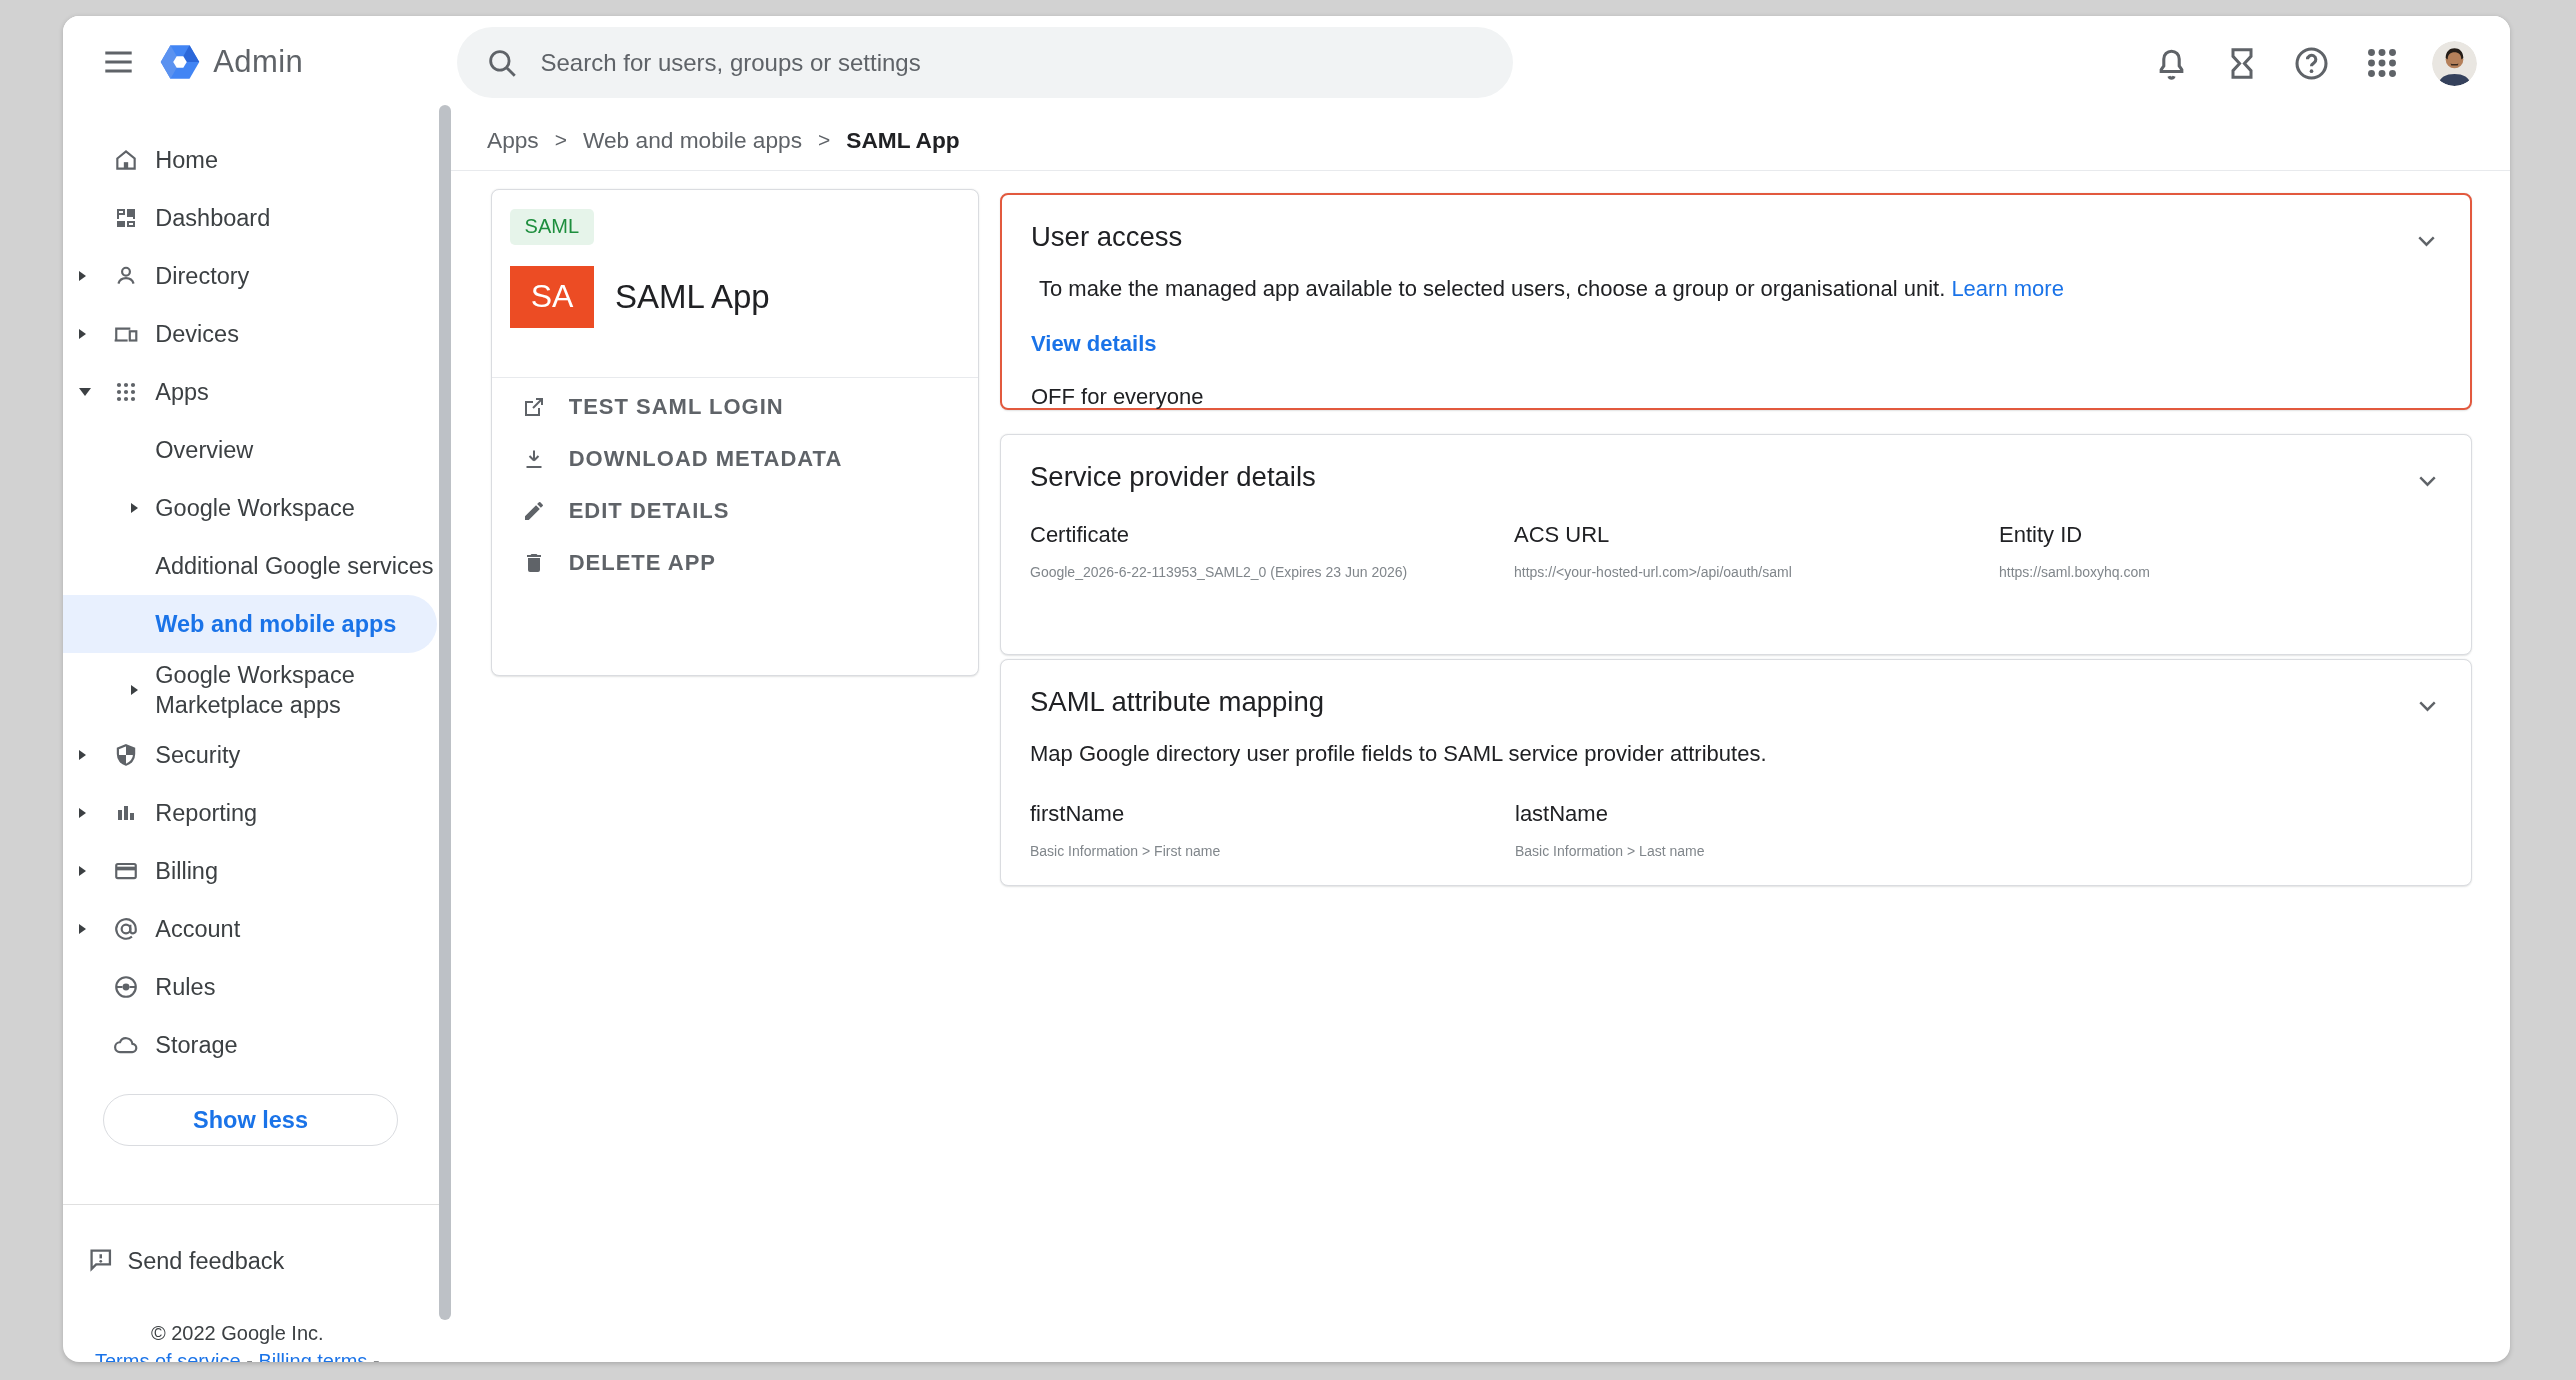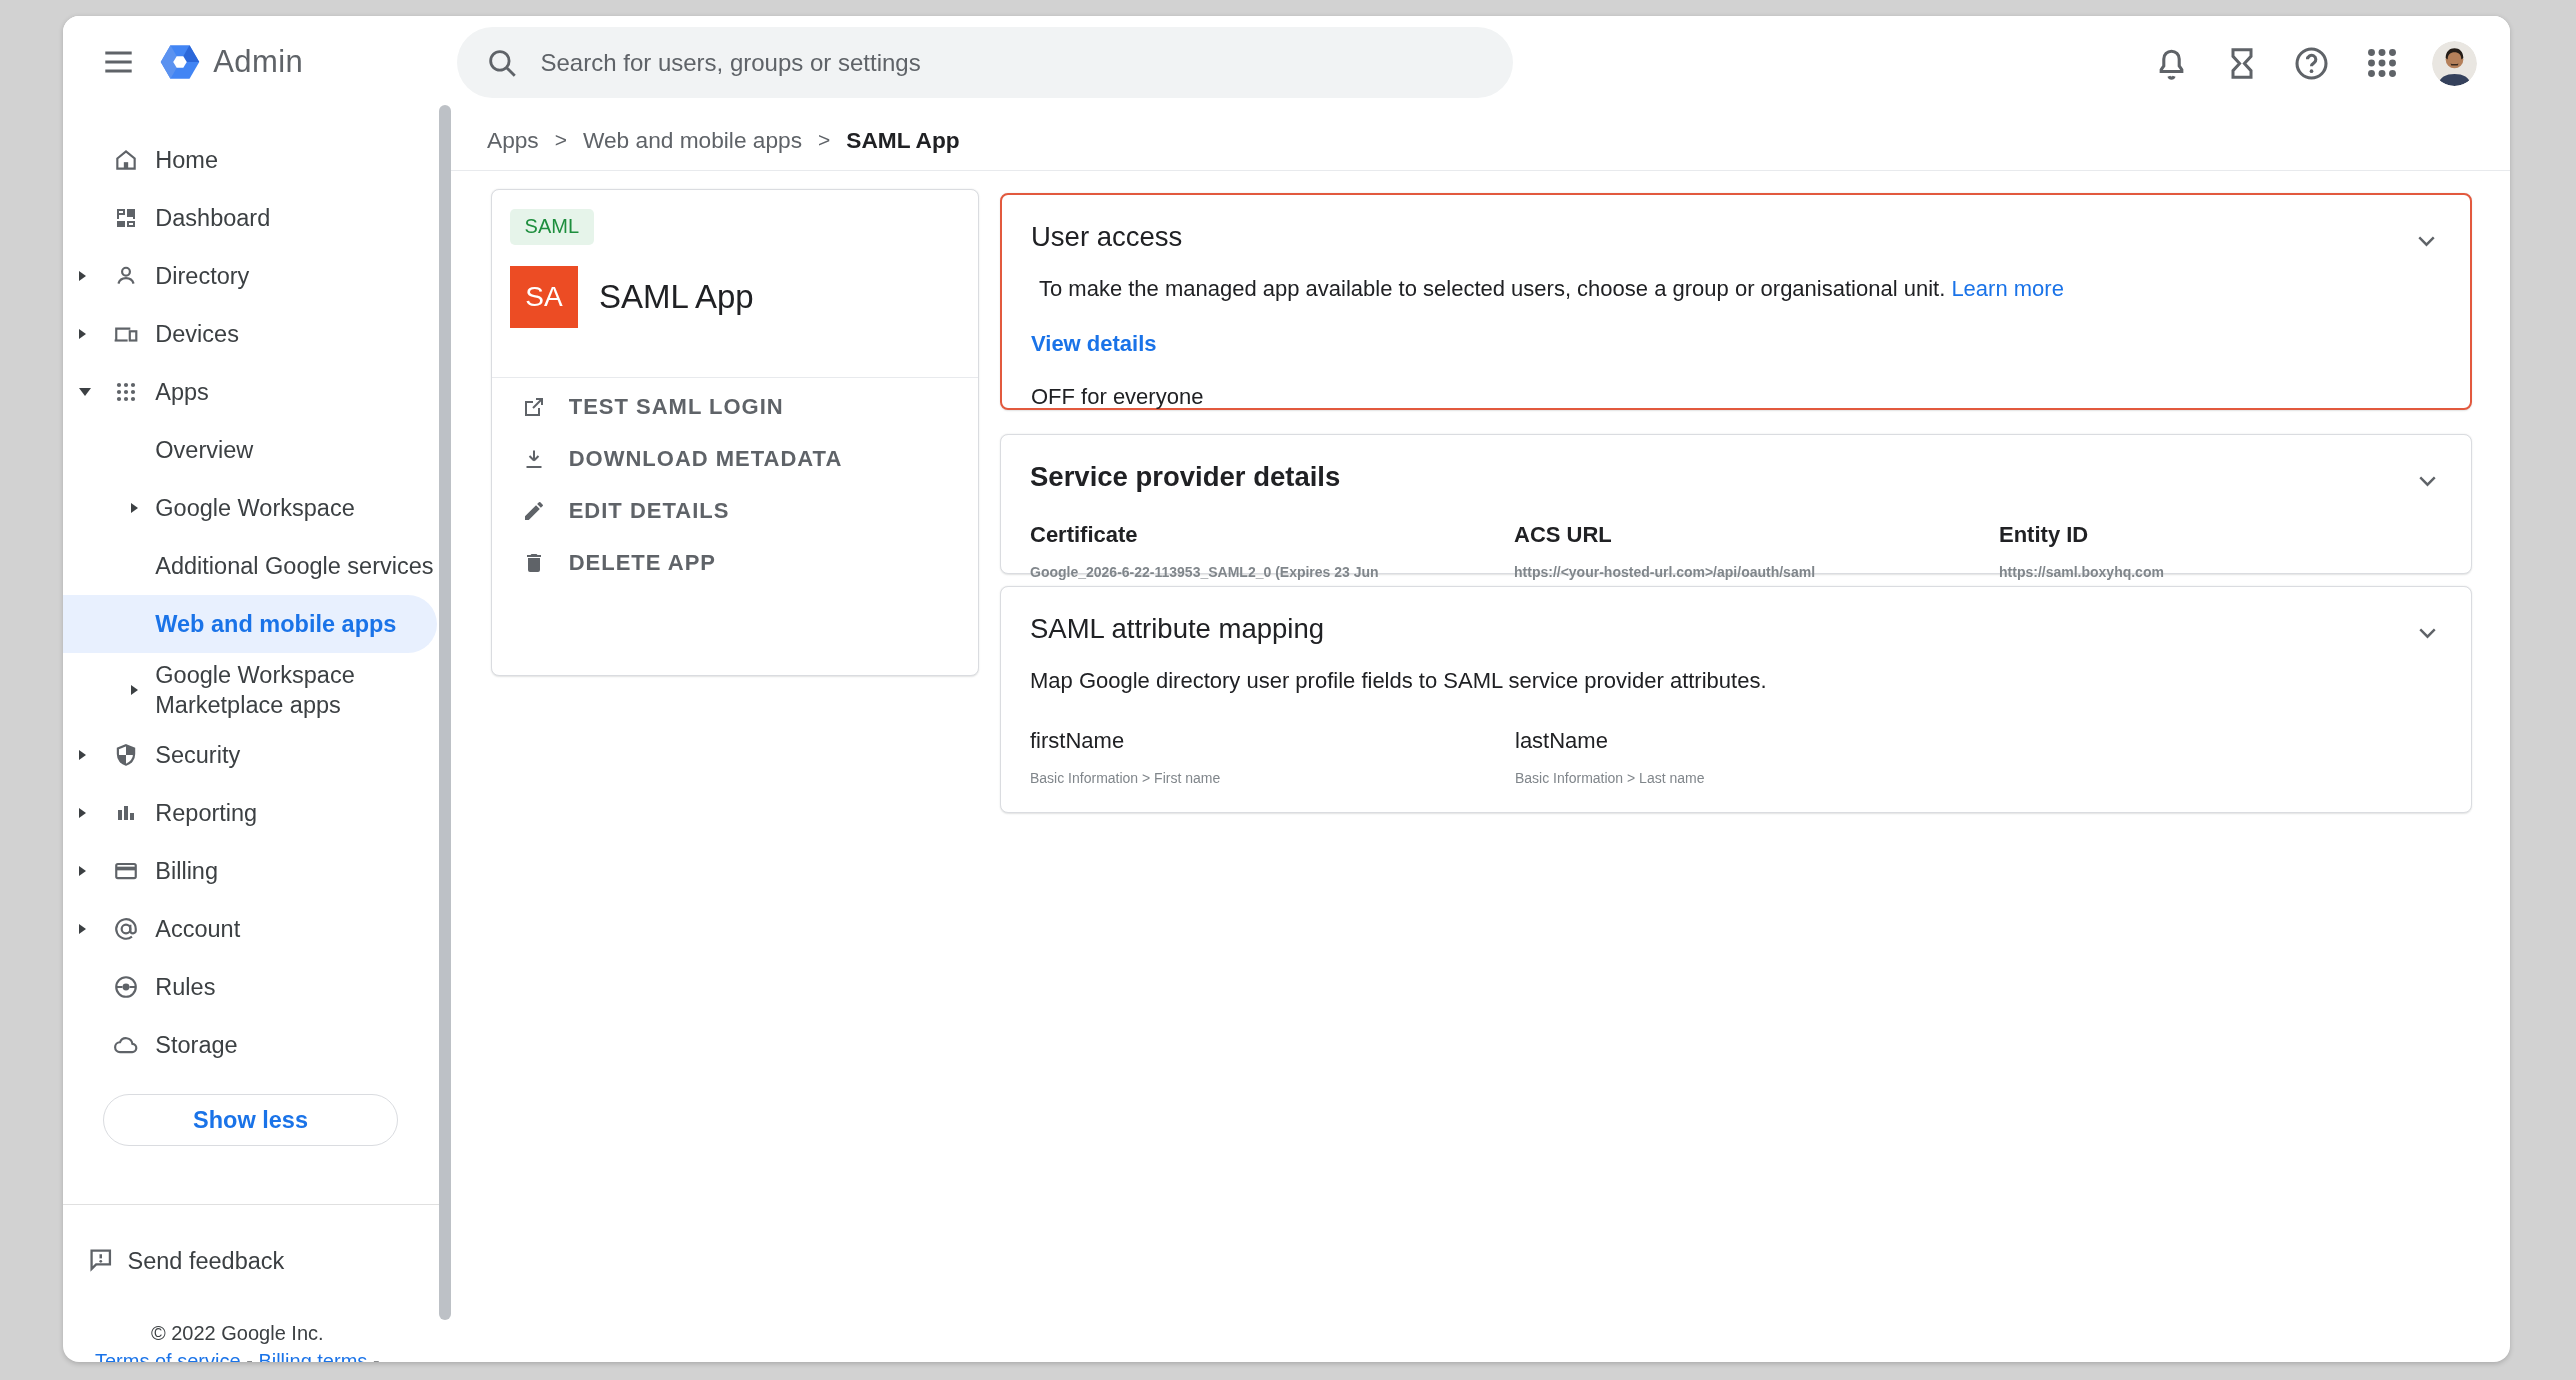--- a/index.html
+++ b/index.html
@@ -61,35 +61,35 @@
   .crumb { cursor:pointer; }
   .crumb-sep { margin:0 16px; color:#5f6368; font-size:21px; }
   .crumb-current { color:#202124; font-weight:bold; }
 
   
   .app-card { position:absolute; left:40px; top:79px; width:488px; height:487px; background:#fff;
               border:0.8px solid #dadce0; border-radius:8px; box-shadow:0 0.8px 1.6px rgba(60,64,67,.15); }
   .saml-badge { display:inline-block; margin:18.6px 0 0 18px; background:#e6f4ea; color:#1e8e3e;
                 font-size:20px; padding:6.5px 14.6px; border-radius:4.9px; }
   .app-row { display:flex; align-items:center; gap:21px; margin:21px 18px 0 18px; }
-  .sa-avatar { width:68px; height:62px; background:#ec4c24; color:#fff; font-size:28px;
+  .sa-avatar { width:84px; height:62px; background:#ec4c24; color:#fff; font-size:32px;
                display:flex; align-items:center; justify-content:center; flex:none; }
   .app-title { font-size:33px; color:#202124; }
   .card-divider { margin-top:49px; border-top:0.8px solid #e8eaed; }
   .card-actions { padding:3.2px 0 0 30px; }
   .card-action { display:flex; align-items:center; gap:22.7px; height:52px; cursor:pointer; }
   .card-action span.lbl { font-size:22px; font-weight:bold; letter-spacing:1px; color:#5f6368; white-space:nowrap; }
 
   
   .panels { position:absolute; left:549px; top:83px; width:1472px; }
   .panel { position:relative; background:#fff; border:0.8px solid #dadce0; border-radius:8px;
            box-shadow:0 0.8px 1.6px rgba(60,64,67,.15); padding:0 32px 0 29px; }
   .panel.highlight { border:2.4px solid #e2593e; }
   .panel-ua { height:217px; margin-bottom:24px; }
-  .panel-sp { height:140px; margin-bottom:12px;font-weight:bold; }
+  .panel-sp { height:221px; margin-bottom:4px; }
   .panel-am { height:227px; }
   .panel-title { font-size:27.5px; color:#202124; padding-top:26px; }
   .chevron { position:absolute; right:29px; top:31px; background:none; border:none; cursor:pointer; }
   .ua-desc { margin-top:22.7px; font-size:22px; color:#202124;margin-left:8px; }
   .link { color:#1a73e8; cursor:pointer; }
   .ua-view { margin-top:29px; font-size:22px; font-weight:bold; }
   .ua-status { margin-top:27.5px; font-size:22px; color:#202124; }
   .fields { display:flex; margin-top:29px; }
   .fields.am { margin-top:34px; }
   .fcol { flex:none; }

